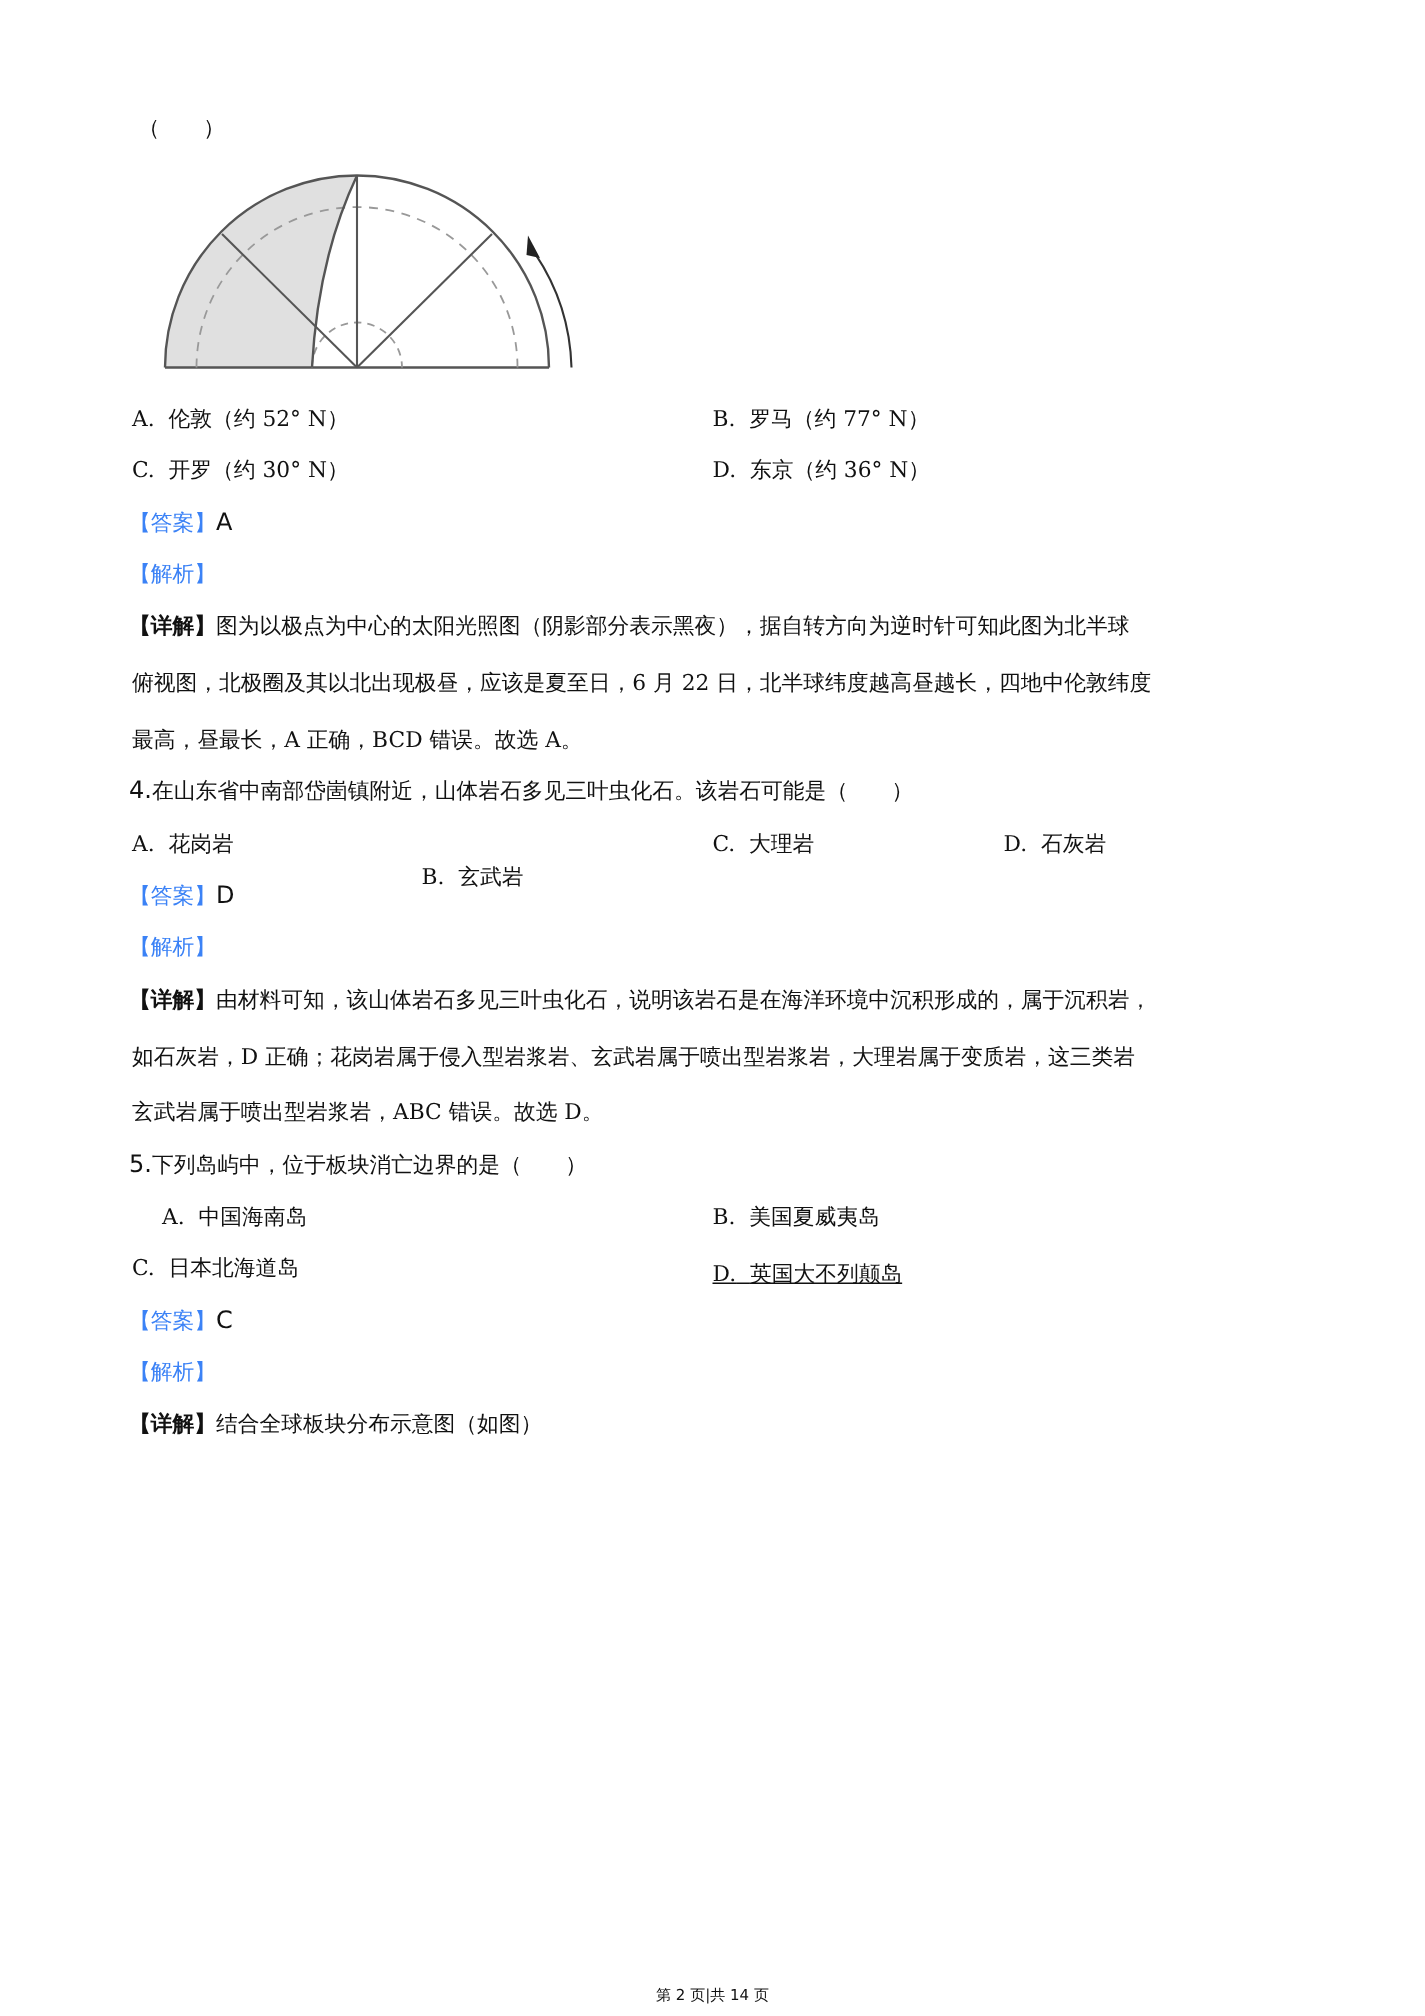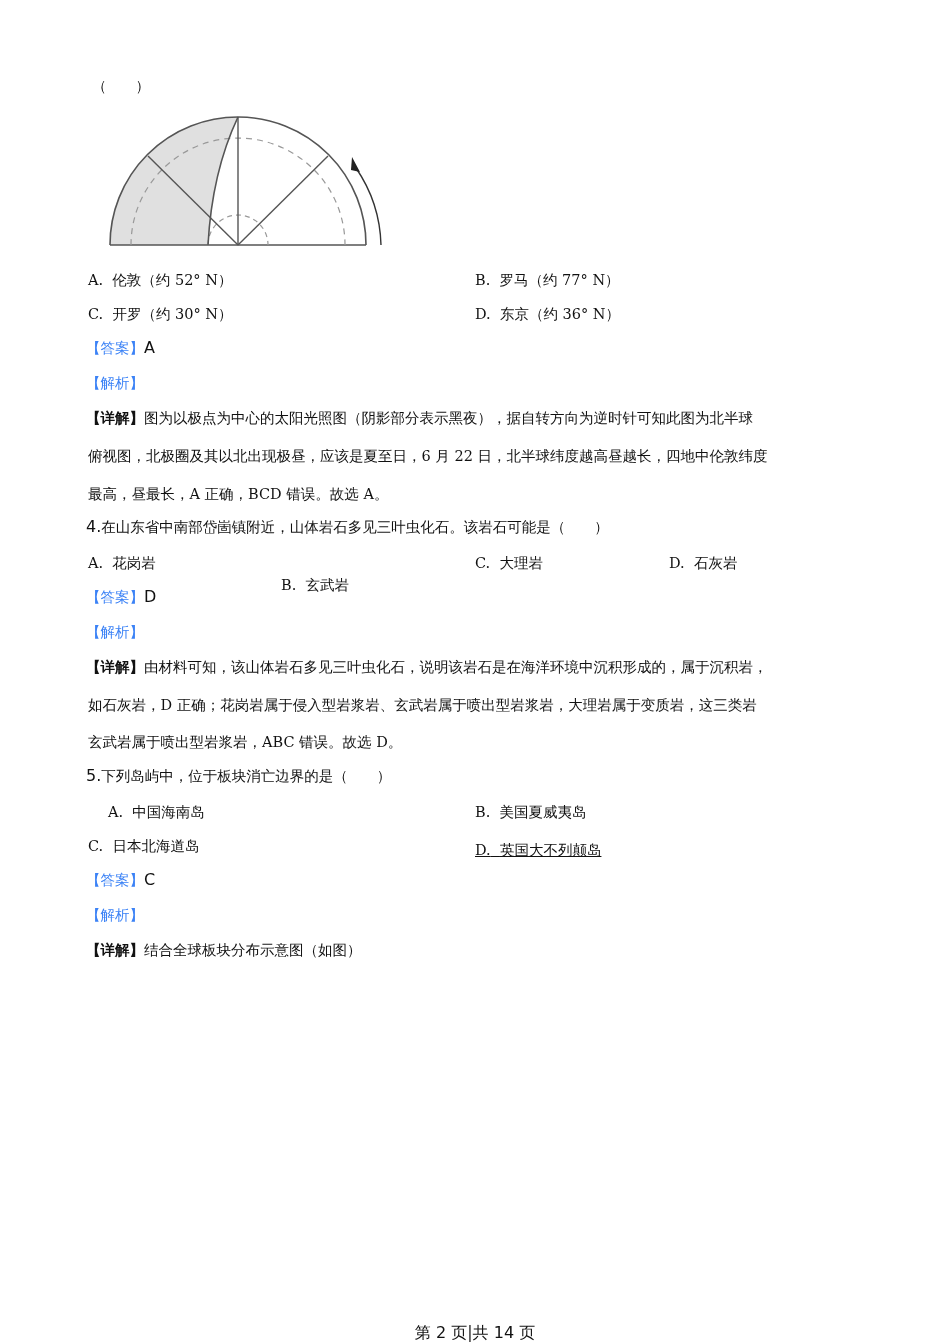--- a/index.html
+++ b/index.html
@@ -7,21 +7,21 @@
     width: 950px; height: 1344px; position: relative; overflow: hidden;
     font-family: "DejaVu Serif", "Liberation Serif", serif;
     color: #111; font-size: 14.5px;
   }
   .line { position: absolute; left: 88px; white-space: nowrap; line-height: 20px; }
   .opt { position: absolute; white-space: nowrap; line-height: 20px; }
   .lbl { color: #3b82f6; font-family: "DejaVu Sans", sans-serif; }
   .ans { font-family: "DejaVu Sans", sans-serif; font-size: 16px; }
   .bold { font-weight: bold; }
   .qnum { font-family: "DejaVu Sans", sans-serif; font-size: 16px; }
-  .footer { position: absolute; left: 0; width: 950px; top: 1323px; text-align: center; font-size: 16px; }
+  .footer { position: absolute; left: 0; width: 950px; top: 1323px; text-align: center; font-size: 10px; }
   .footer .n { font-family: "DejaVu Sans", sans-serif; }
   svg.fig { position: absolute; left: 108px; top: 112px; }
 </style>
 </head>
 <body>
 
 <div class="line" style="top:76px; left:92px;">（　　）</div>
 
 <svg class="fig" width="280" height="140" viewBox="0 0 280 140">
 

